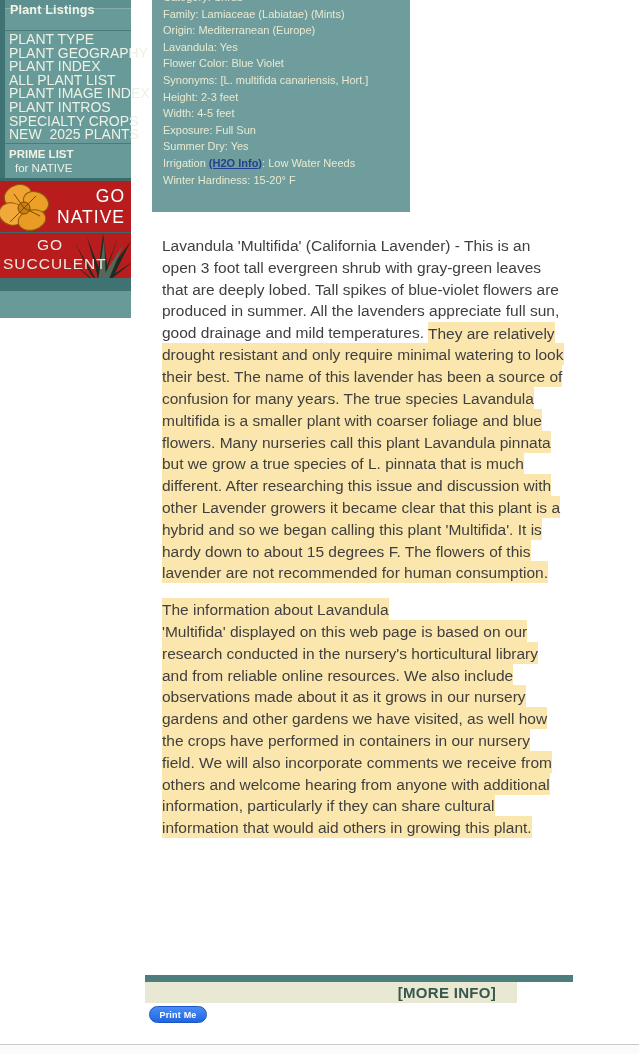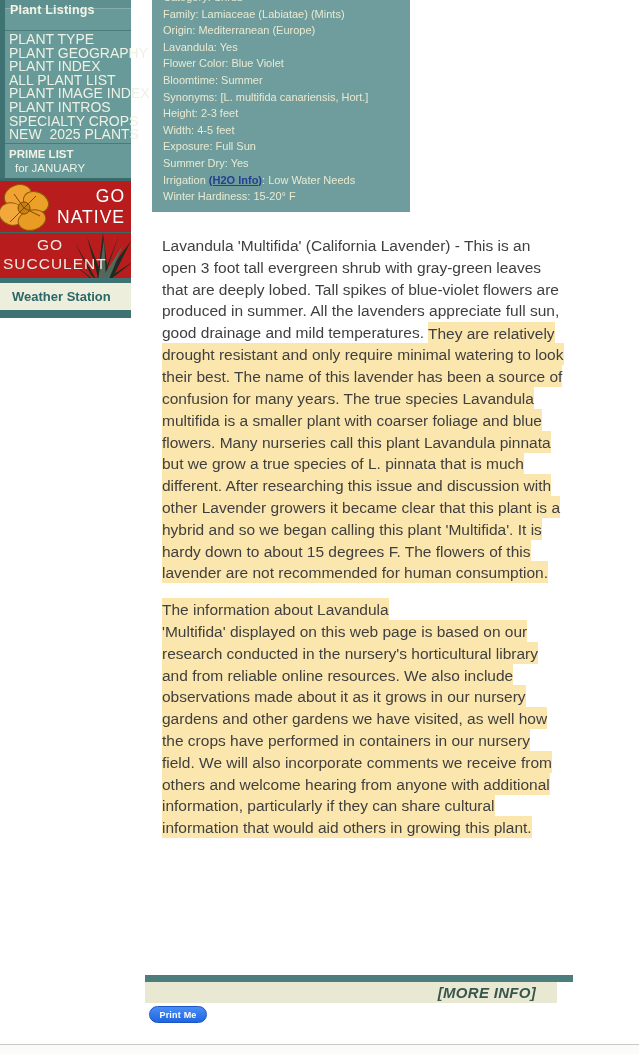--- a/index.html
+++ b/index.html
@@ -73,22 +73,22 @@
     position:absolute;left:148px;top:221px;width:432px;
     font-size:15.5px;line-height:21.8px;color:#3f3f3f;
   }
   .article p{margin:14px;}
   .article p + p{margin-top:15px;}
   .hl{background:#fbe7ae;padding:2.5px 0;}
 
   
   .footer-bar-teal{position:absolute;left:145px;top:975px;width:428px;height:7px;background:#4e7d7d;}
   .footer-bar-cream{
-    position:absolute;left:145px;top:982px;width:412px;height:21px;background:#e9e9d3;
-    display:flex;align-items:center;justify-content:flex-end;font-style:italic;
+    position:absolute;left:145px;top:982px;width:372px;height:21px;background:#e9e9d3;
+    display:flex;align-items:center;justify-content:flex-end;
   }
   .more-info{
     font-size:15px;font-weight:bold;color:#38564c;padding-right:21px;letter-spacing:.3px;
     text-decoration:none;cursor:pointer;
   }
   .print-btn{
     position:absolute;left:149px;top:1006px;width:58px;height:17px;
     background:linear-gradient(#4a8df7,#1f66e0);
     border:1px solid #1c55c0;border-radius:9px;box-sizing:border-box;
     color:#ffffff;font-size:9px;font-weight:bold;
@@ -112,21 +112,21 @@
     <a class="nav-item">PLANT INDEX</a>
     <a class="nav-item">ALL PLANT LIST</a>
     <a class="nav-item">PLANT IMAGE INDEX</a>
     <a class="nav-item">PLANT INTROS</a>
     <a class="nav-item">SPECIALTY CROPS</a>
     <a class="nav-item">NEW  2025 PLANTS</a>
   </div>
   <div class="side-rule rule-2"></div>
   <div class="prime">
     <a class="prime-title">PRIME LIST</a>
-    <a class="prime-sub">for JANUARY</a>
+    <a class="prime-sub">for NATIVE</a>
   </div>
 
   <div class="banner banner-native">
     <span class="flower">
       <svg width="62" height="54" viewBox="0 0 62 54">
         <g stroke="#8a5a08" stroke-width="1">
           <ellipse cx="22" cy="14" rx="14" ry="11" fill="#f0a232" transform="rotate(-20 22 14)"></ellipse>
           <ellipse cx="40" cy="20" rx="13" ry="10" fill="#eda027" transform="rotate(25 40 20)"></ellipse>
           <ellipse cx="16" cy="32" rx="13" ry="11" fill="#f2a83a" transform="rotate(15 16 32)"></ellipse>
           <ellipse cx="36" cy="38" rx="14" ry="10" fill="#e99b24" transform="rotate(-15 36 38)"></ellipse>
@@ -165,35 +165,31 @@
       </svg>
     </span>
     <div class="banner-text-succ">
       <span class="l1">GO</span>
       <span>SUCCULENT</span>
     </div>
   </div>
 
   <div class="weather">
     <div class="wbar-top"></div>
-    <div class="wbody">
-      <span class="wlabel">Weather Station</span>
-    </div>
     <div class="wbar-bot"></div>
   </div>
 </div>
 
 <div class="infobox">
   <div class="ib-lines">
     <div class="ib-line">Category: Shrub</div>
     <div class="ib-line">Family: Lamiaceae (Labiatae) (Mints)</div>
     <div class="ib-line">Origin: Mediterranean (Europe)</div>
     <div class="ib-line">Lavandula: Yes</div>
     <div class="ib-line">Flower Color: Blue Violet</div>
-    <div class="ib-line">Bloomtime: Summer</div>
     <div class="ib-line">Synonyms: [L. multifida canariensis, Hort.]</div>
     <div class="ib-line">Height: 2-3 feet</div>
     <div class="ib-line">Width: 4-5 feet</div>
     <div class="ib-line">Exposure: Full Sun</div>
     <div class="ib-line">Summer Dry: Yes</div>
     <div class="ib-line"><span>Irrigation </span><a class="h2o-link">(H2O Info)</a><span>: Low Water Needs</span></div>
     <div class="ib-line">Winter Hardiness: 15-20° F</div>
   </div>
 </div>
 

